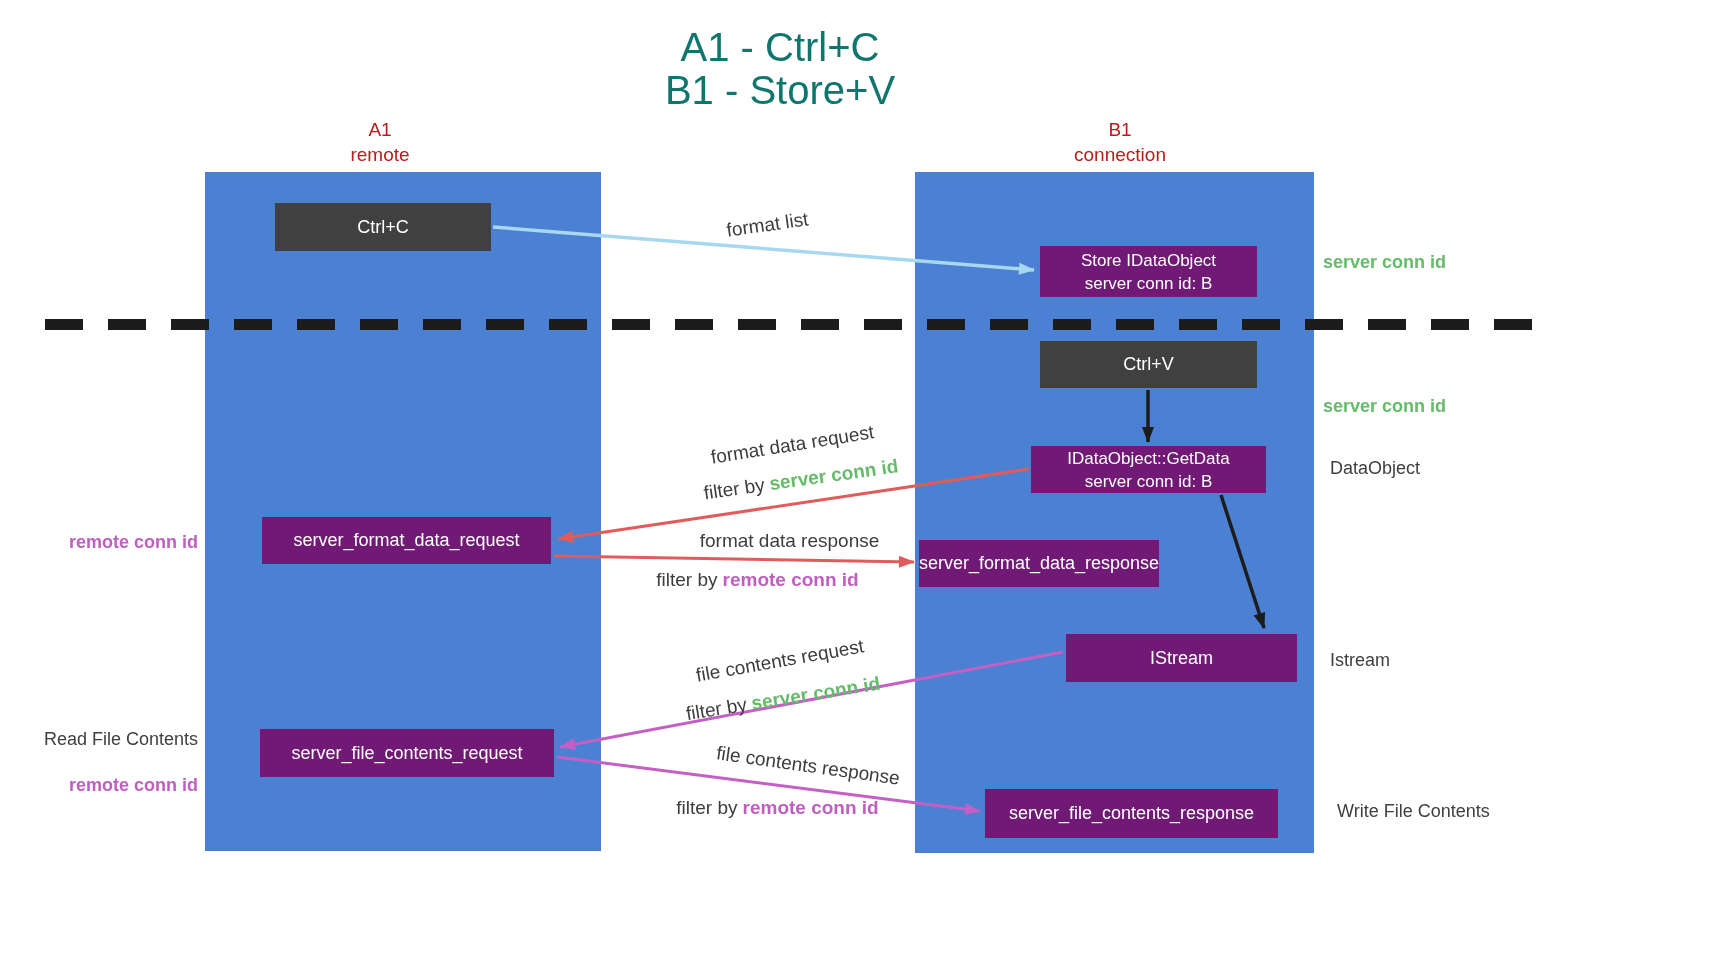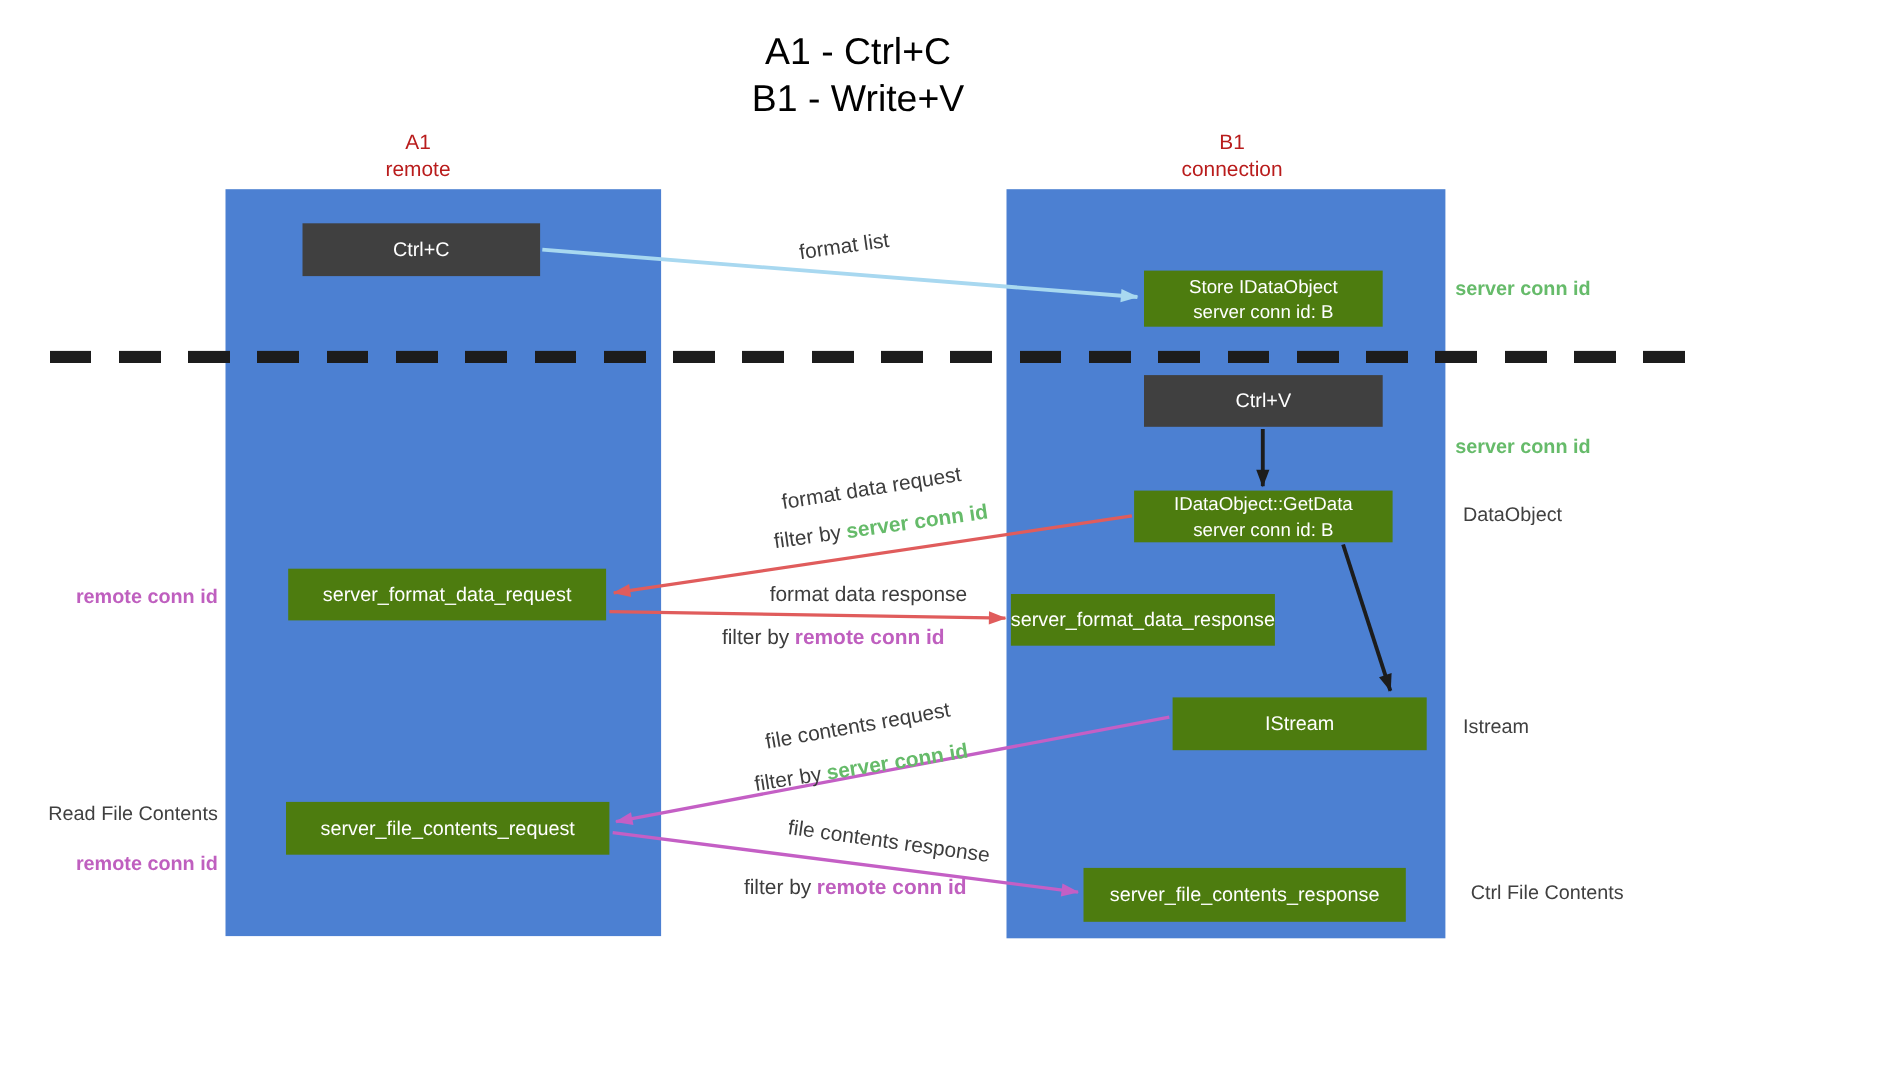--- a/index.html
+++ b/index.html
@@ -1,53 +1,53 @@
 <!DOCTYPE html>
 <html><head>
 <meta charset="utf-8">
 <style>
   * { margin:0; padding:0; box-sizing:border-box; }
   html, body { width:1714px; height:972px; background:#ffffff; font-family:"Liberation Sans", sans-serif; }
   .canvas { position:relative; width:1714px; height:972px; background:#ffffff; overflow:hidden; }
 
   .title { position:absolute; left:598px; top:26px; width:364px; text-align:center;
-           font-size:34px; line-height:43px; color:#000000; }
+           font-size:40px; line-height:43px; color:#0f766e; }
 
   .lane-header { position:absolute; text-align:center; font-size:19px; line-height:25px; color:#b91c1c; }
   .lane { position:absolute; background:#4c80d2; }
 
   .dashed { position:absolute; left:45px; top:319px; width:1488px; height:11px;
             background:repeating-linear-gradient(90deg, #1c1c1c 0 38px, transparent 38px 63px); }
 
   .arrows { position:absolute; left:0; top:0; pointer-events:none; }
 
   .node { position:absolute; display:flex; flex-direction:column; align-items:center;
           justify-content:center; color:#ffffff; text-align:center; }
   .node.single { font-size:18px; }
   .node.double { font-size:17px; line-height:23px; }
   .green-box  { background:#404040; }
-  .orange-box { background:#4d7c0f;align-items:center; }
+  .orange-box { background:#701a75;align-items:center; }
 
   .elabel { position:absolute; font-size:19px; color:#3d3d3d; white-space:nowrap; text-align:center; }
   .hl-green  { color:#66bb6a; font-weight:bold; margin-left:5px; }
   .hl-purple { color:#bf5fbf; font-weight:bold; margin-left:5px; }
 
   .side { position:absolute; font-size:18px; color:#404040; white-space:nowrap; }
   .side-green  { color:#66bb6a; font-weight:bold; }
   .side-purple { color:#bf5fbf; font-weight:bold; }
   .right-align { text-align:right; }
 </style>
 </head>
 <body>
 
 <div class="canvas">
 
   <div class="title">
     <div>A1 - Ctrl+C</div>
-    <div>B1 - Write+V</div>
+    <div>B1 - Store+V</div>
   </div>
 
   <div class="lane-header" style="left:305px; top:117px; width:150px;">
     <div>A1</div>
     <div>remote</div>
   </div>
   <div class="lane-header" style="left:1045px; top:117px; width:150px;">
     <div>B1</div>
     <div>connection</div>
   </div>
@@ -142,19 +142,19 @@
   <div class="elabel" style="left:713px; top:755px; width:190px; transform:rotate(8deg);">file contents response</div>
 
   <div class="elabel" style="left:675px; top:797px; width:205px;">
     <span>filter by</span><span class="hl-purple">remote conn id</span>
   </div>
 
   <div class="side side-green" style="left:1323px; top:252px;">server conn id</div>
   <div class="side side-green" style="left:1323px; top:396px;">server conn id</div>
   <div class="side" style="left:1330px; top:458px;">DataObject</div>
   <div class="side" style="left:1330px; top:650px;">Istream</div>
-  <div class="side" style="left:1337px; top:801px;">Ctrl File Contents</div>
+  <div class="side" style="left:1337px; top:801px;">Write File Contents</div>
 
   <div class="side side-purple right-align" style="left:20px; top:532px; width:178px;">remote conn id</div>
   <div class="side right-align" style="left:20px; top:729px; width:178px;">Read File Contents</div>
   <div class="side side-purple right-align" style="left:20px; top:775px; width:178px;">remote conn id</div>
 
 </div>
 
 </body></html>

